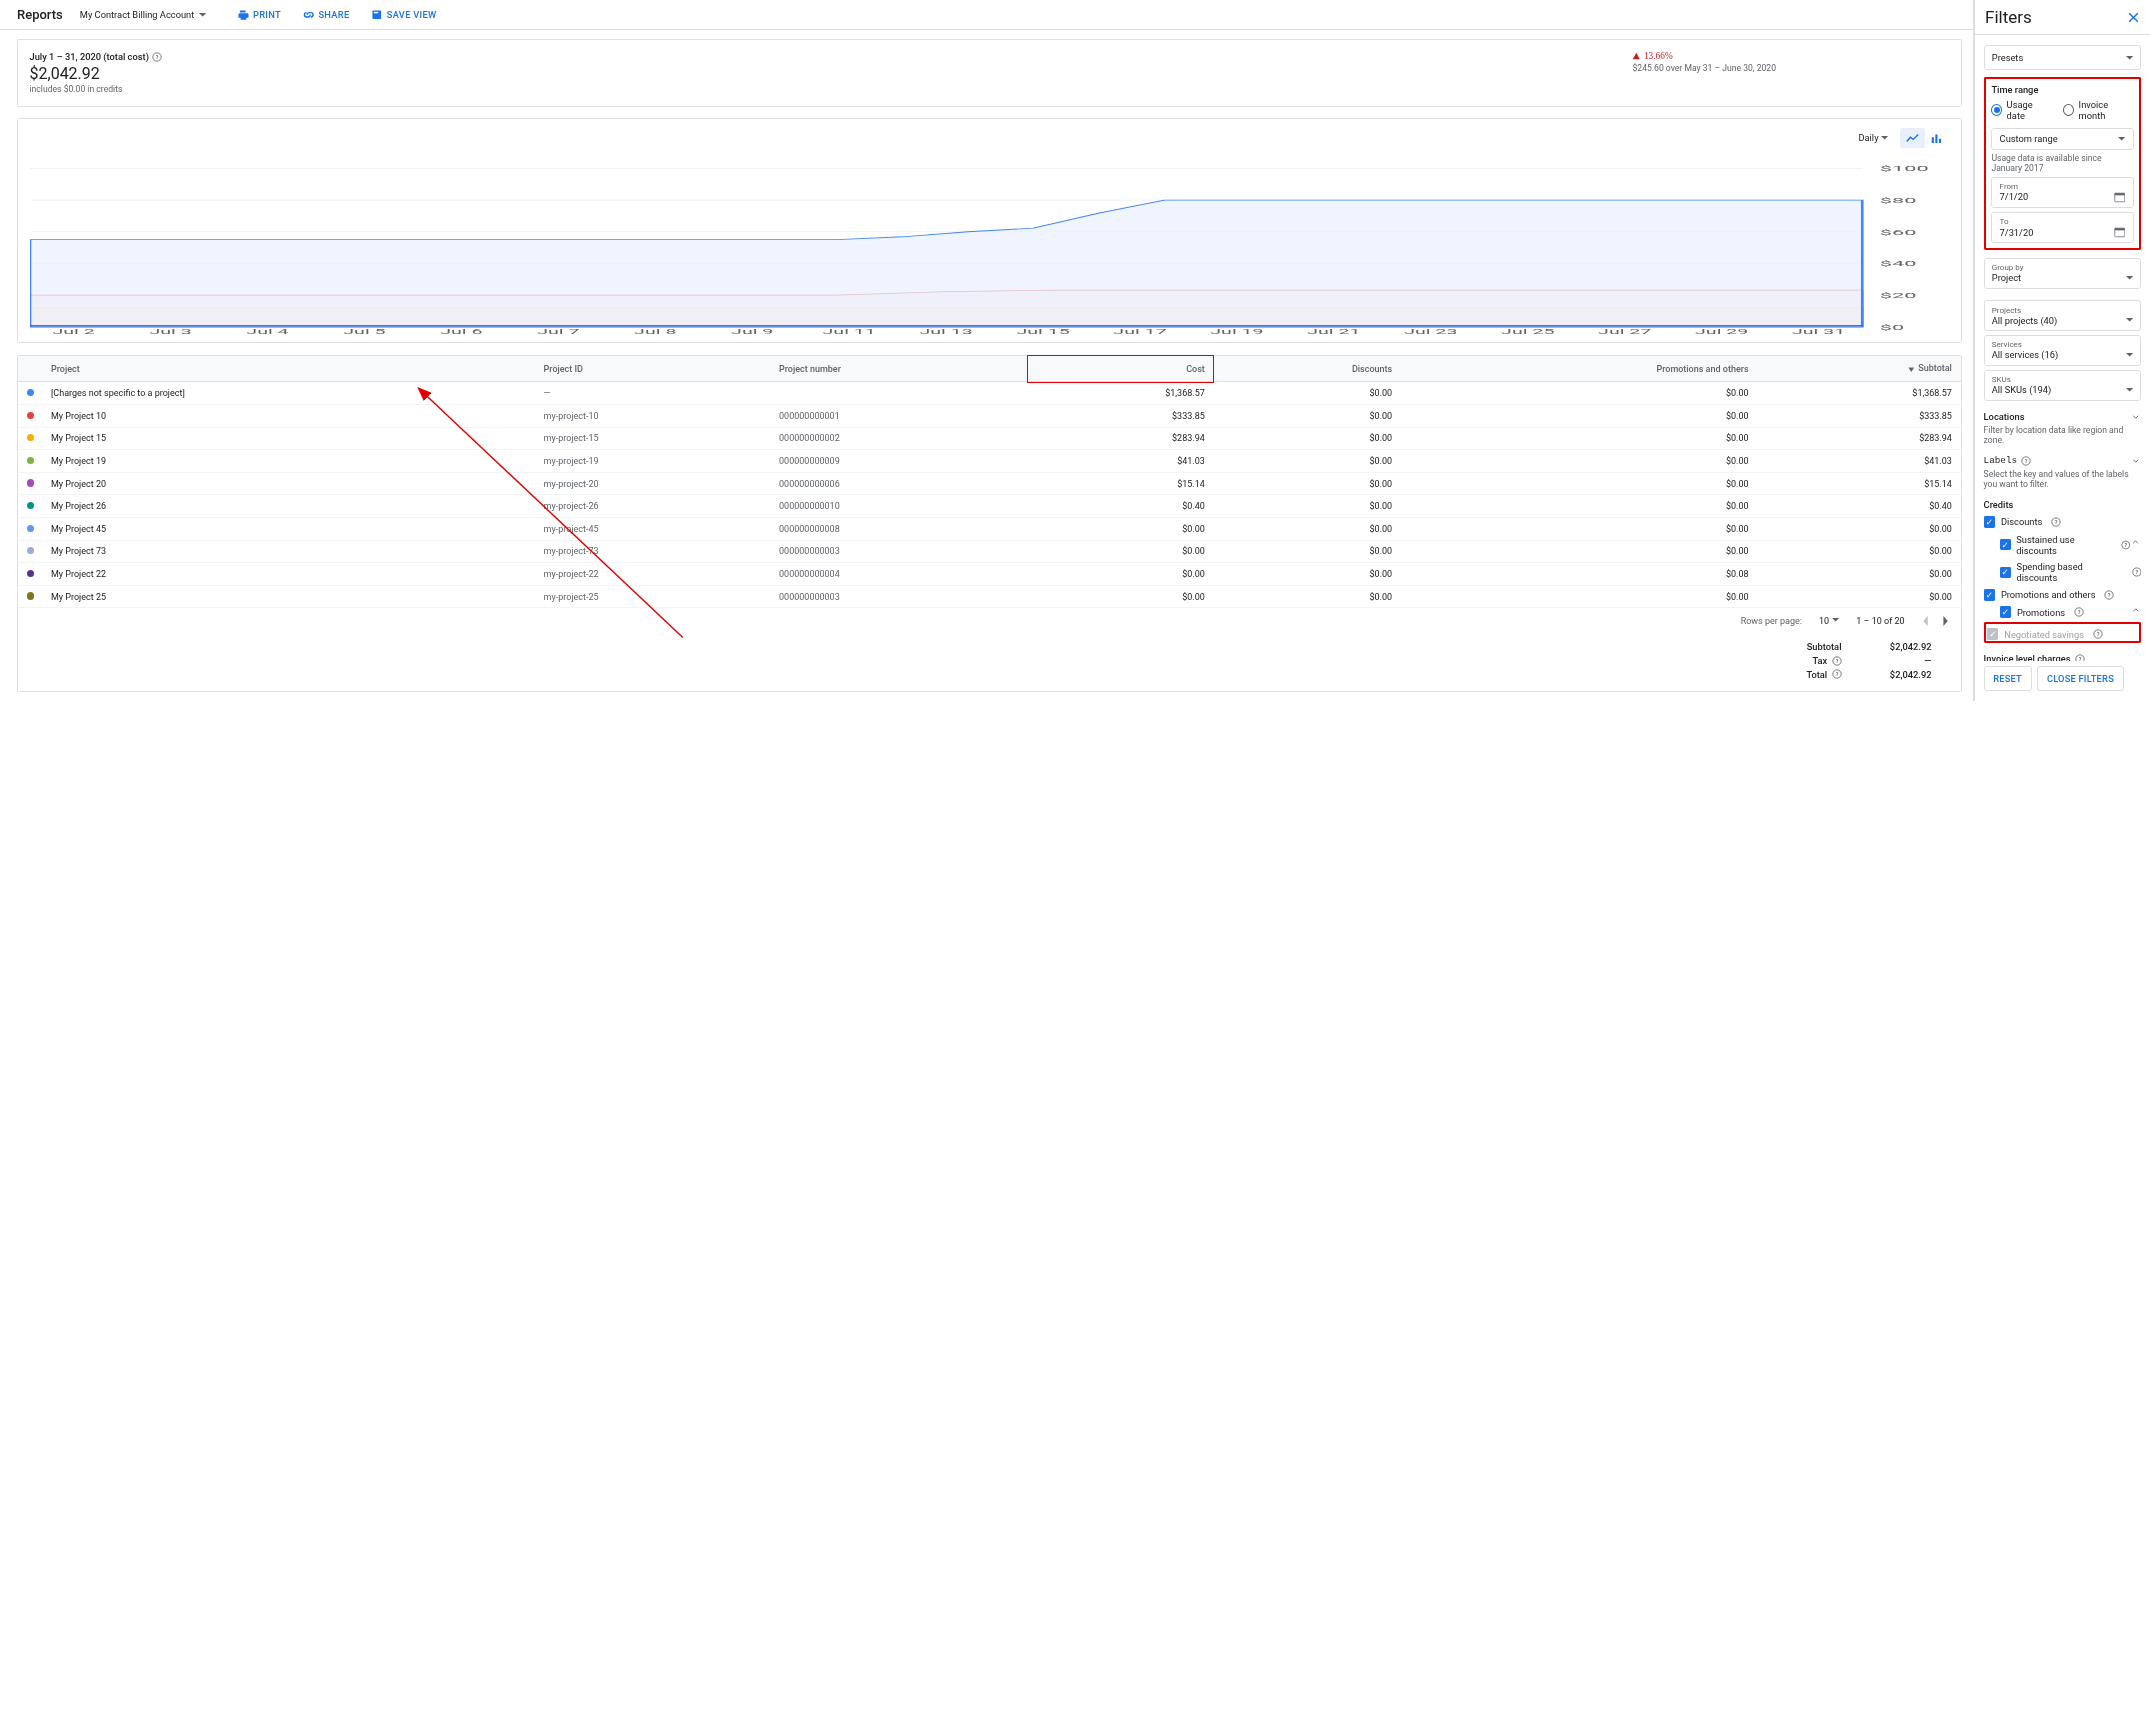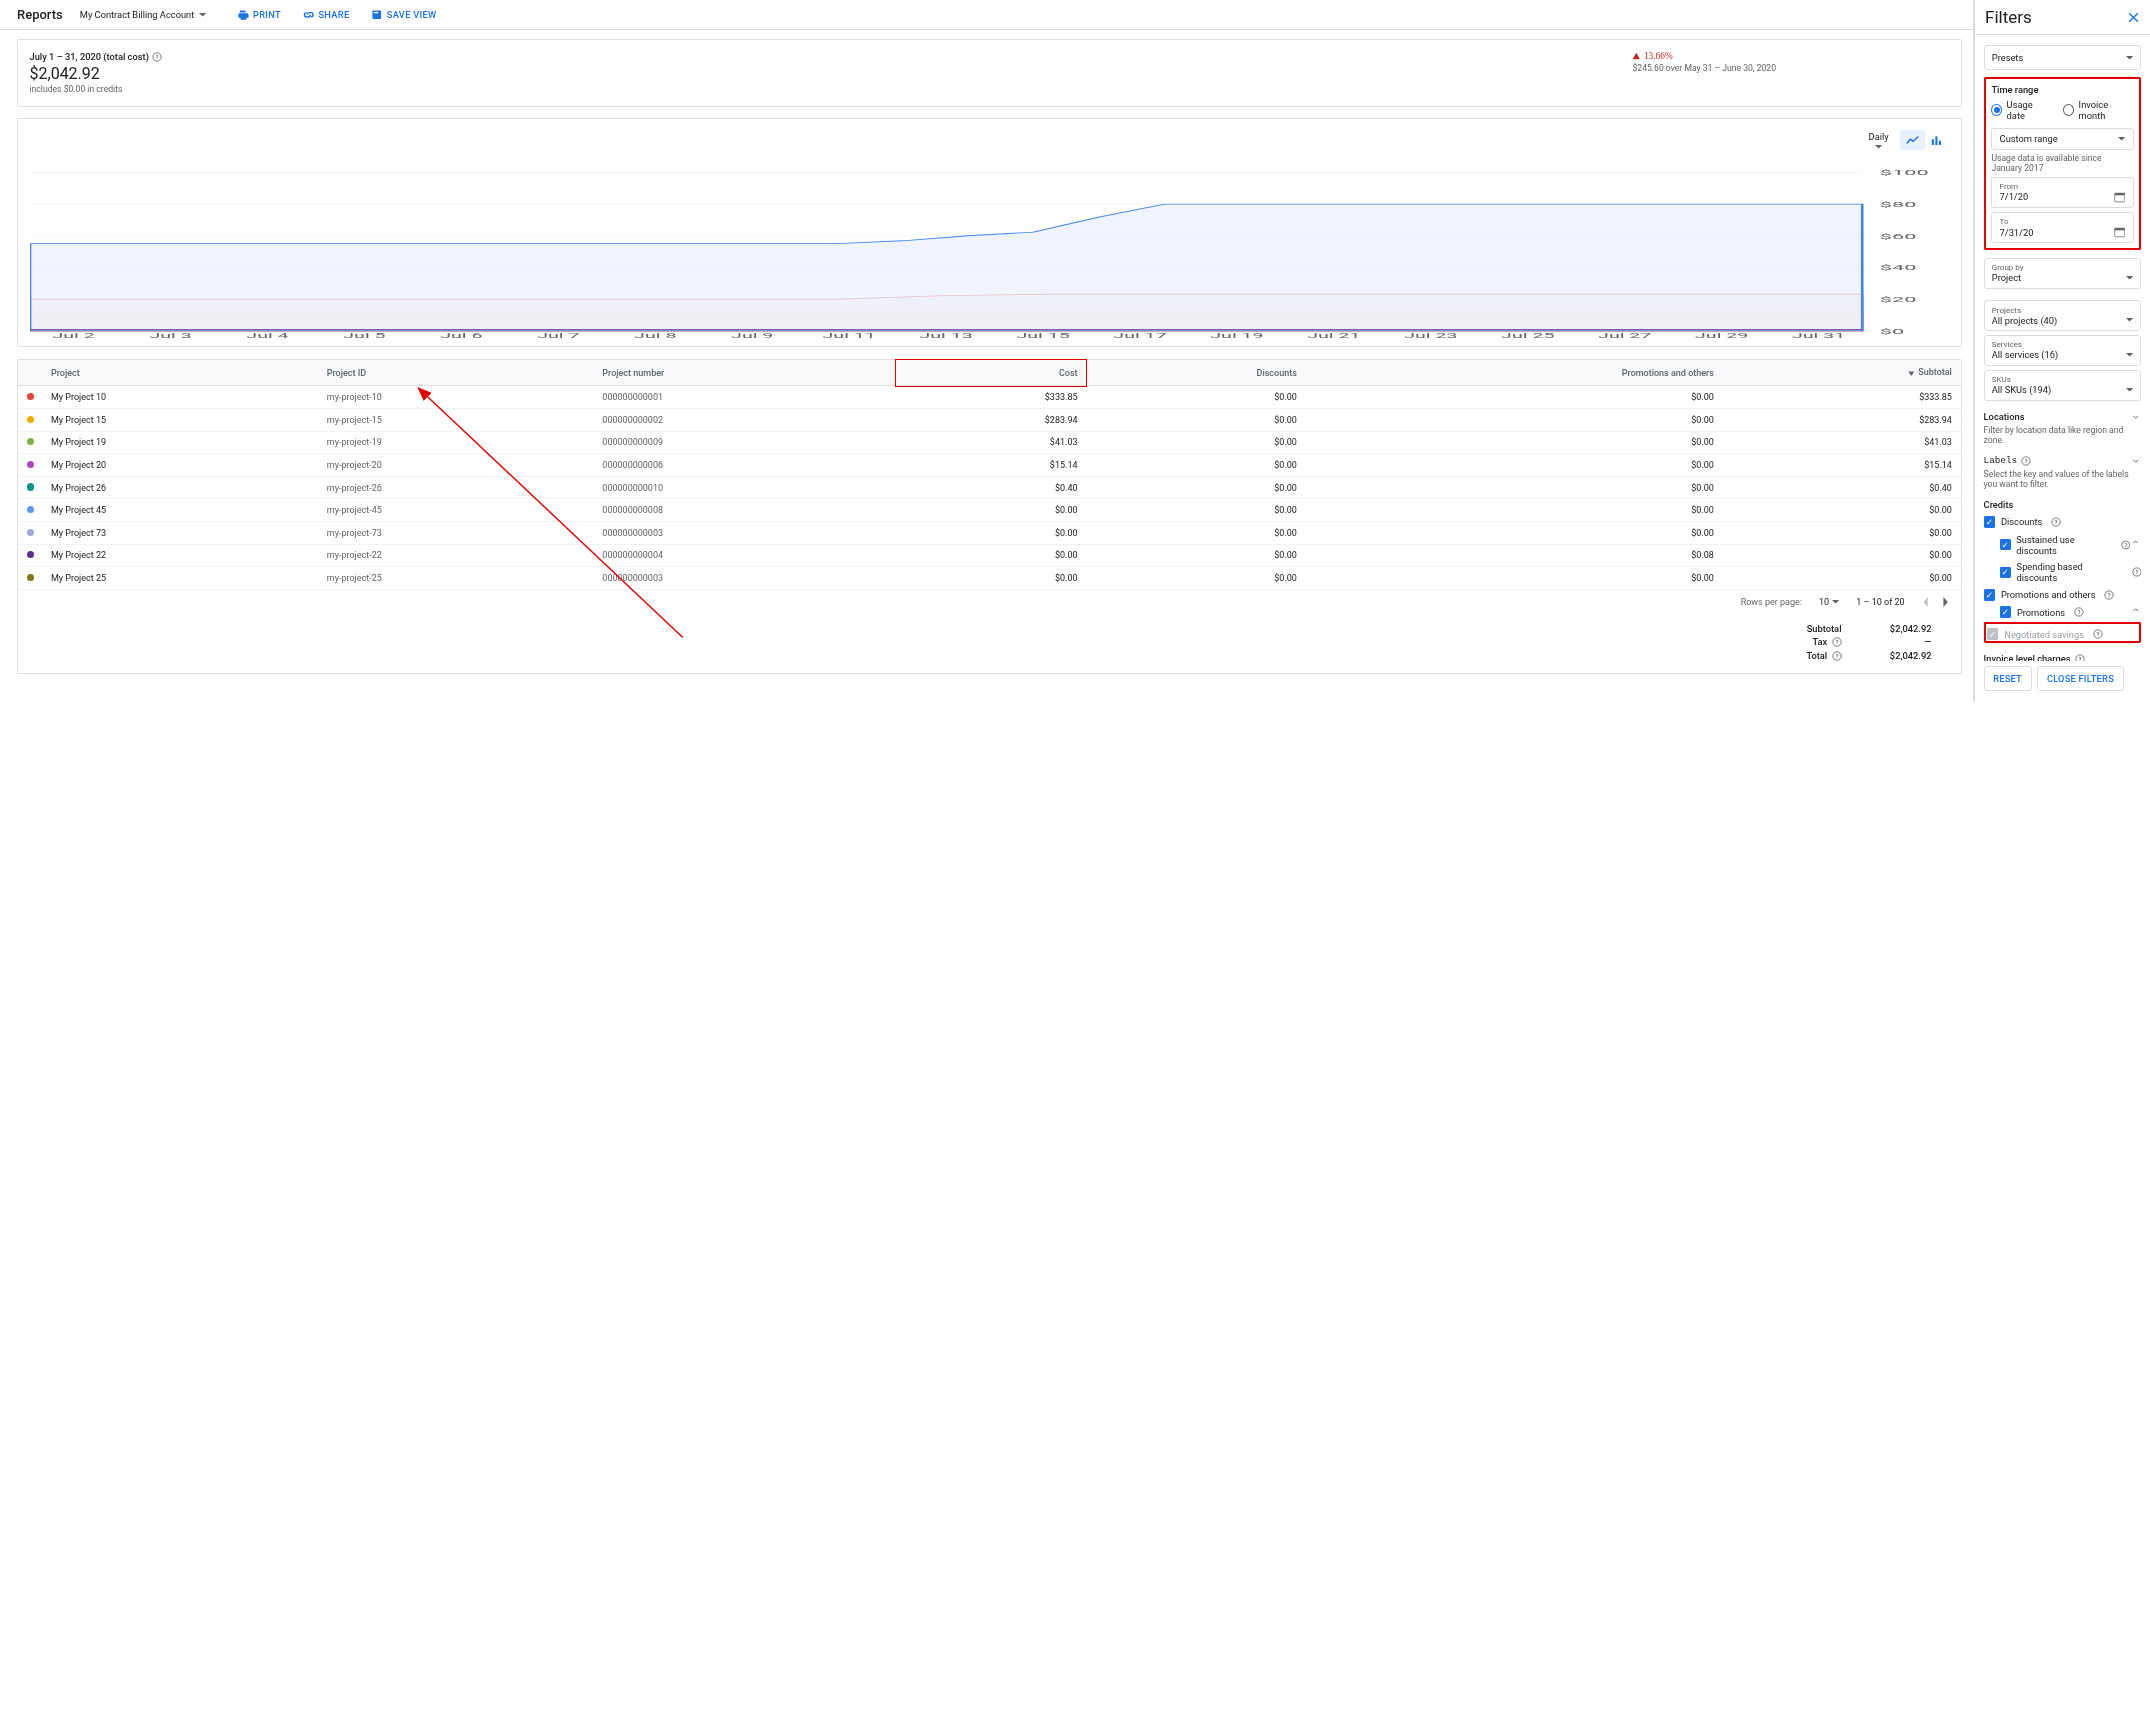--- a/index.html
+++ b/index.html
@@ -20,21 +20,21 @@
   .card { background:#fff; border:0.7px solid #e0e0e0; border-radius:1.4px; padding:11.5px; }
 
   .summary { display:flex; gap:58px; align-items:flex-start; margin-top:8.6px;}
   .summary .lbl { font-size:9.3px; font-weight:500; display:flex; align-items:center; gap:3px; }
   .summary .big { font-size:16px; margin-top:1.4px; }
   .summary .sub { font-size:8.6px; color:#5f6368; margin-top:1.4px; }
   .delta-up { color:#c5221f; font-size:9.3px; display:flex; align-items:center; gap:2.9px;font-family:Liberation Serif, serif; }
 
   .chart-card { margin-top:11.5px; padding:8.6px 11.5px;}
   .chart-head { display:flex; justify-content:flex-end; align-items:center; gap:5.8px; }
-  .daily-dd { display:flex; align-items:center; gap:2.9px; font-size:9.3px; padding:2.9px 5.8px;flex-direction:column; }
+  .daily-dd { display:flex; align-items:center; gap:2.9px; font-size:9.3px; padding:2.9px 5.8px; }
   .toggle-group { display:flex; border:0px; }
   .toggle { width:24.4px; height:20px; display:flex; align-items:center; justify-content:center; color:#1a73e8; }
   .toggle.sel { background:#e8f0fe; border-radius:2.2px;}
 
   .chart-area { position:relative; height:180px; margin-top:5.8px; }
   .chart-svg { width:100%; height:180px; }
   .ylabel { fill:#5f6368; font-size:10px; }
   .xlabel { fill:#5f6368; font-size:9px; }
   .gridline { stroke:#eceff1; stroke-width:1; }
 
@@ -261,20 +261,30 @@
                         <path d="M6 11 L2 5 H10 Z"></path>
                       </svg>
                     </span>
                   <span>Subtotal</span>
                 </span>
               </th>
             </tr>
           </thead>
           <tbody id="tbody">
               <tr>
+                <td><span class="dot" style="background:#4285f4"></span></td>
+  <td>[Charges not specific to a project]</td>
+  <td style="color:#5f6368">—</td>
+  <td style="color:#5f6368"></td>
+  <td class="num">$1,368.57</td>
+  <td class="num">$0.00</td>
+  <td class="num">$0.00</td>
+  <td class="num">$1,368.57</td>
+              </tr>
+              <tr>
                 <td><span class="dot" style="background:#ea4335"></span></td>
   <td>My Project 10</td>
   <td style="color:#5f6368">my-project-10</td>
   <td style="color:#5f6368">000000000001</td>
   <td class="num">$333.85</td>
   <td class="num">$0.00</td>
   <td class="num">$0.00</td>
   <td class="num">$333.85</td>
               </tr>
               <tr>

